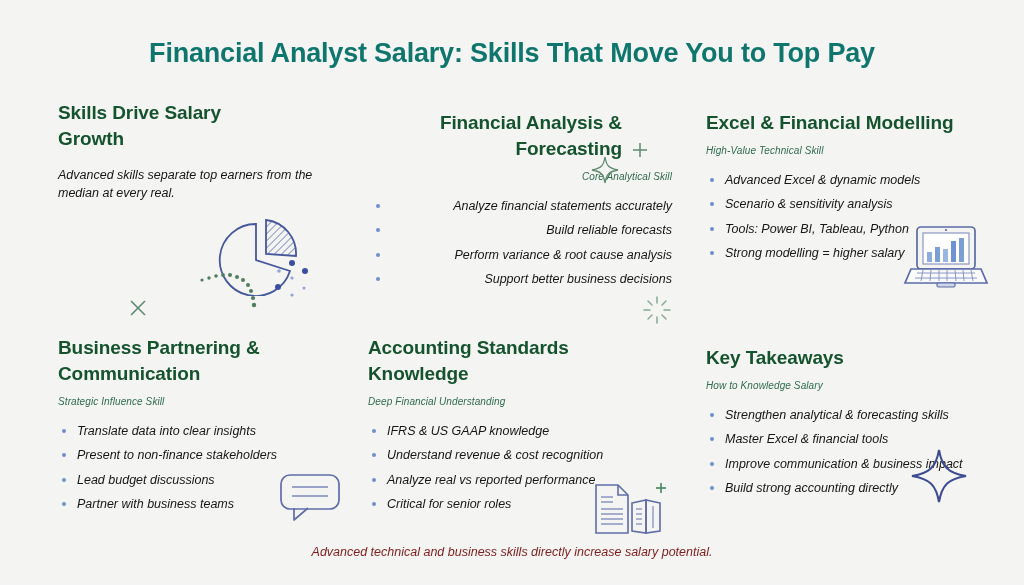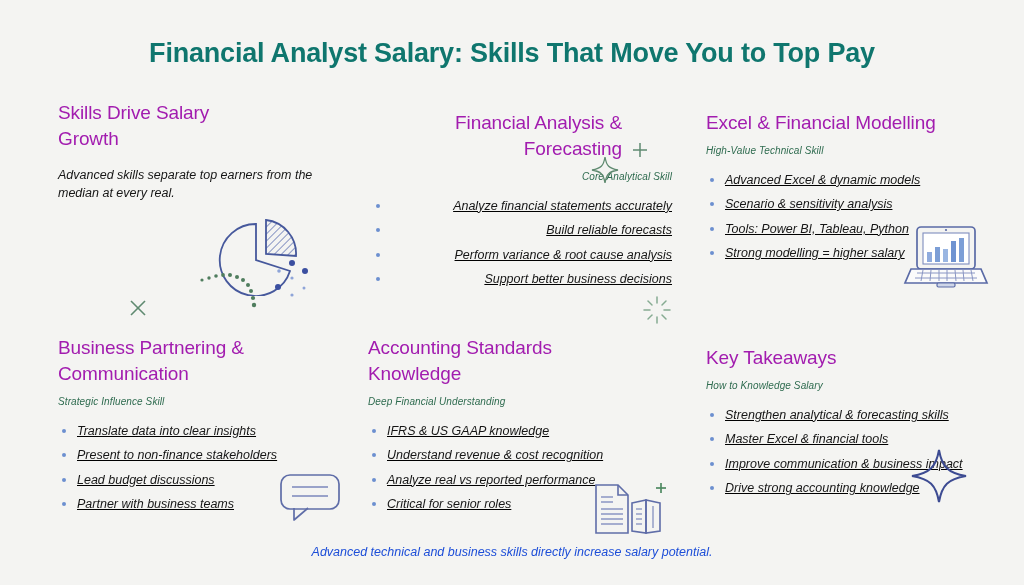--- a/index.html
+++ b/index.html
@@ -22,56 +22,56 @@
 
   .cell{position:absolute;}
   .c0{left:58px;top:0px;width:300px;}
   .c1{left:372px;top:10px;width:300px;text-align:right;}
   .c2{left:706px;top:10px;width:300px;}
   .c3{left:58px;top:235px;width:300px;}
   .c4{left:368px;top:235px;width:300px;}
   .c5{left:706px;top:245px;width:300px;}
 
   .head{
-    font-size:19px;font-weight:normal;color:#a21caf;
+    font-size:19px;font-weight:bold;color:#14532d;
     line-height:1.36;letter-spacing:-0.1px;
     max-width:250px;
   }
   .c0 .head{max-width:180px;}
   .c5 .head{max-width:230px;}
 
   .sub{
     margin-top:9px;
     font-size:10px;font-style:italic;color:#2e6b4f;
     letter-spacing:0.1px;
   }
 
   .lead{
     margin-top:14px;
     font-size:12.5px;font-style:italic;color:#161616;
     line-height:1.5;max-width:262px;
   }
 
-  ul.bul{margin:18px 0 0 0;padding:0;list-style:none;text-decoration:underline;}
+  ul.bul{margin:18px 0 0 0;padding:0;list-style:none;}
   ul.bul li{
     position:relative;padding-left:19px;
     font-size:12.5px;font-style:italic;color:#161616;
     line-height:1.0;margin-bottom:12px;
     white-space:nowrap;
   }
   ul.bul li:before{
     content:"";position:absolute;left:4px;top:4px;
     width:4px;height:4px;border-radius:50%;
     background:#6c8fd0;
   }
 
   .footer{
     position:absolute;left:0;bottom:26px;width:1024px;
     text-align:center;
-    font-size:12.5px;font-style:italic;color:#1d4ed8;
+    font-size:12.5px;font-style:italic;color:#7f1d1d;
   }
 
   .ic{position:absolute;}
   .ic svg{display:block;}
 
   .deco{position:absolute;}
 </style>
 </head>
 <body>
 
@@ -201,21 +201,21 @@
       </svg>
     </div>
 
     <div class="cell c5">
       <div class="head">Key Takeaways</div>
       <div class="sub">How to Knowledge Salary</div>
       <ul class="bul">
         <li>Strengthen analytical &amp; forecasting skills</li>
         <li>Master Excel &amp; financial tools</li>
         <li>Improve communication &amp; business impact</li>
-        <li>Drive strong accounting knowledge</li>
+        <li>Build strong accounting directly</li>
       </ul>
     </div>
     <div class="ic" style="left:908px;top:347px;">
       <svg width="62" height="58" viewBox="0 0 62 58">
         <path d="M31 3 C34 20 40 26 58 29 C40 32 34 38 31 55 C28 38 22 32 4 29 C22 26 28 20 31 3 Z" fill="none" stroke="#3d4b92" stroke-width="2"></path>
       </svg>
     </div>
 
   </div>
 

